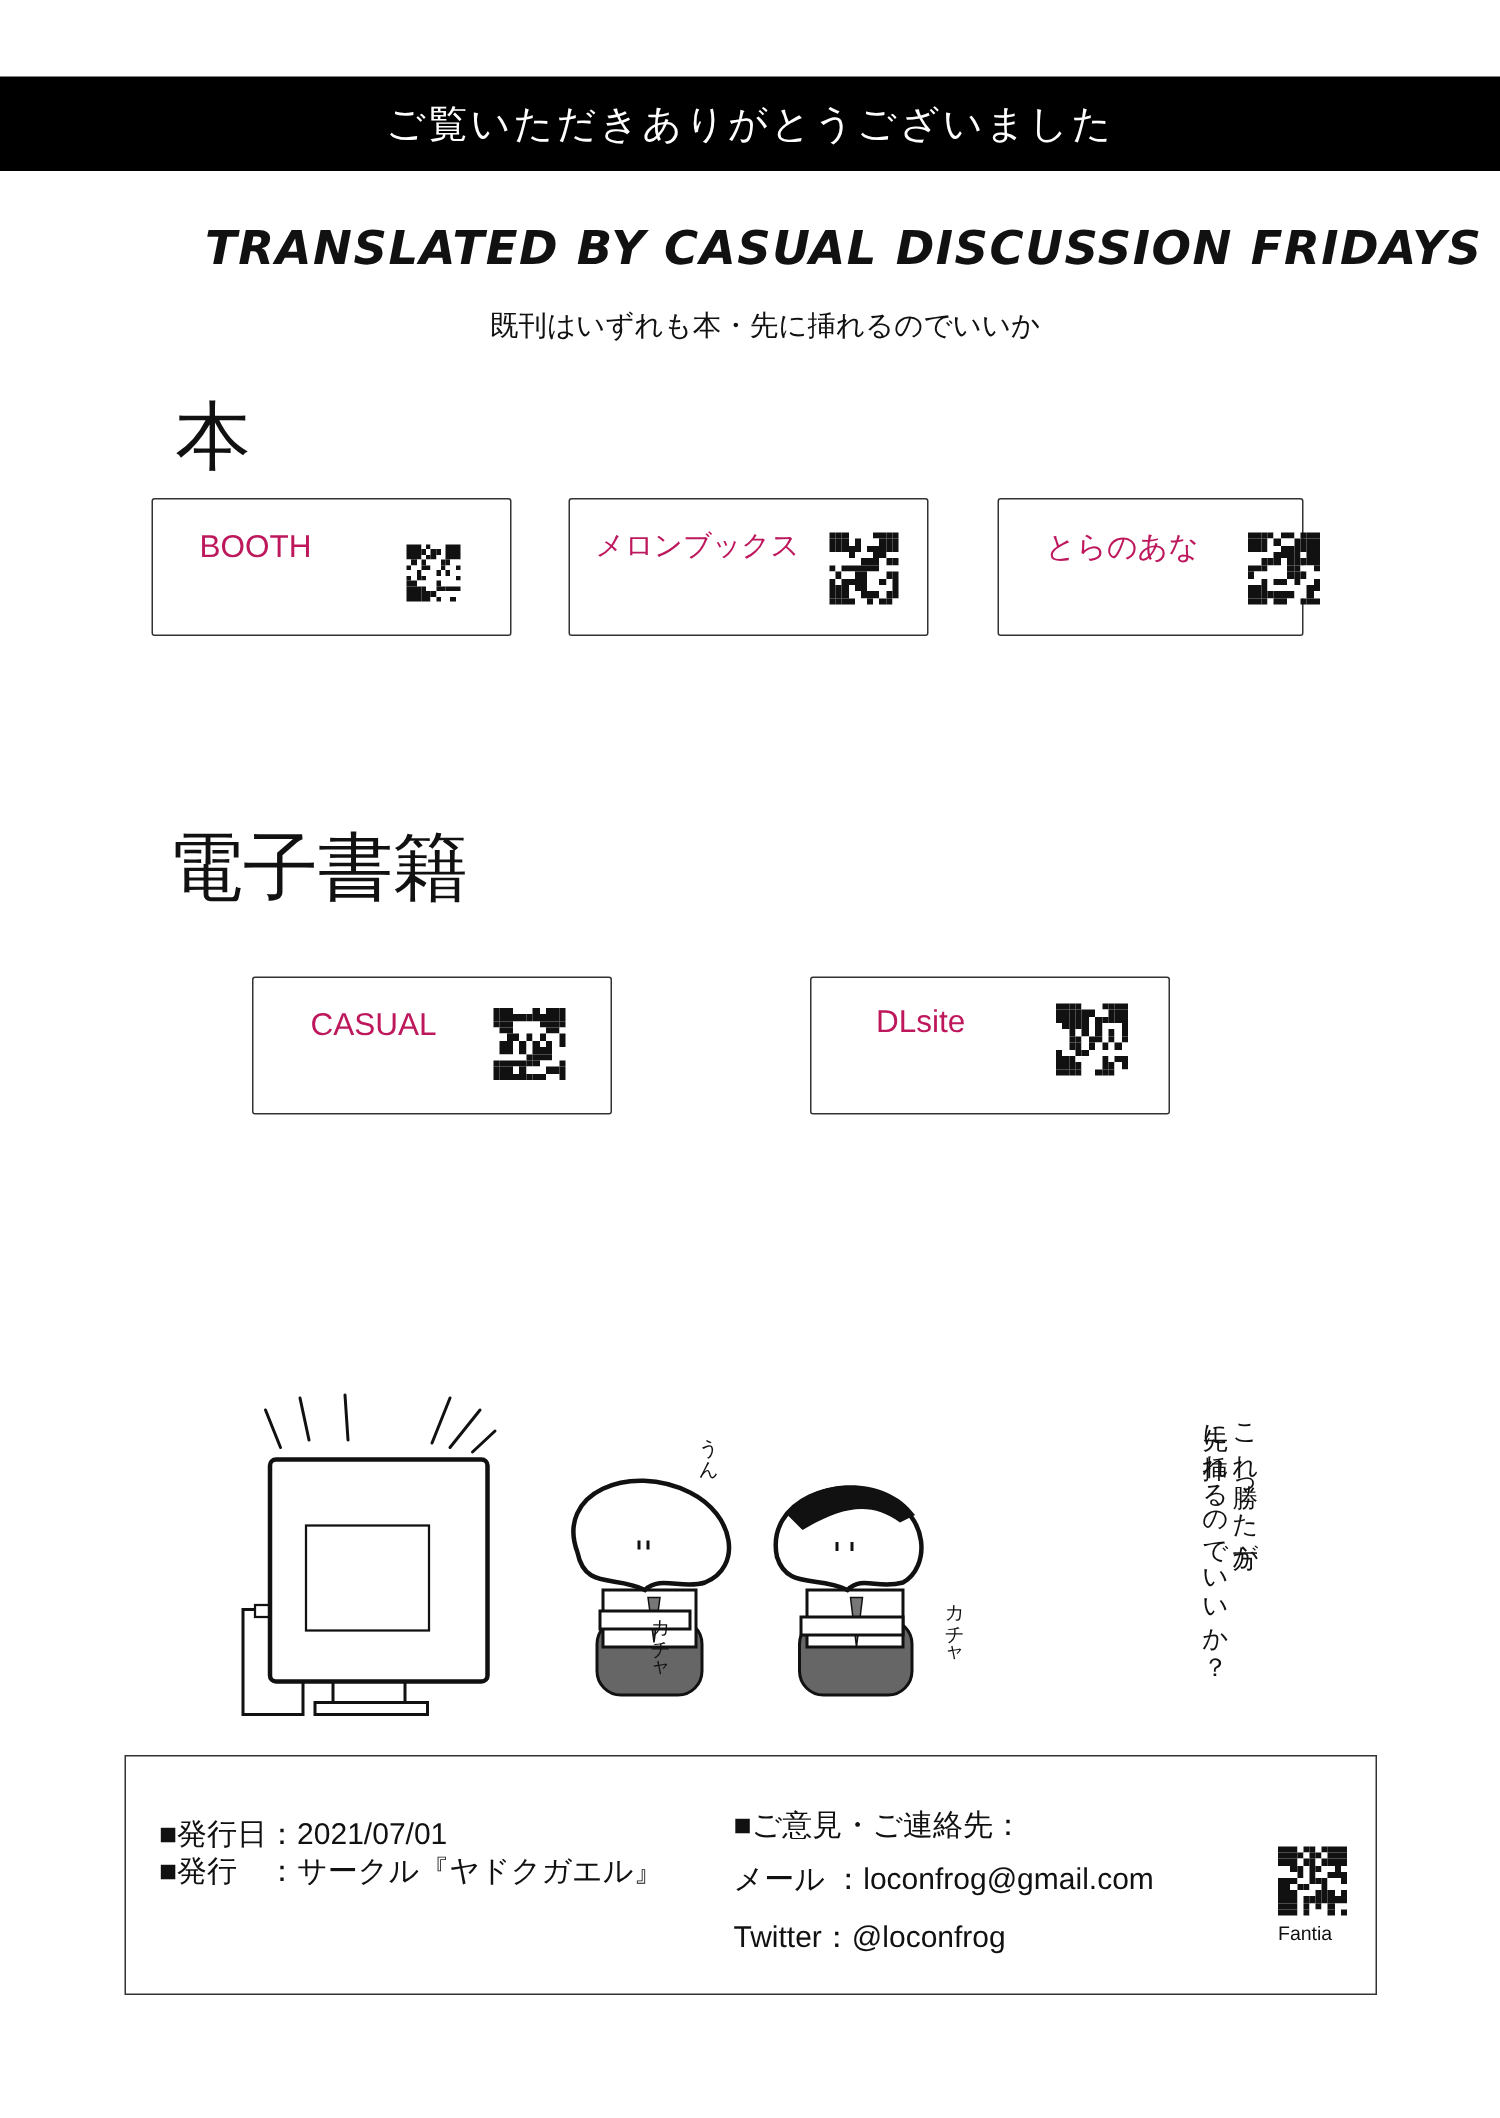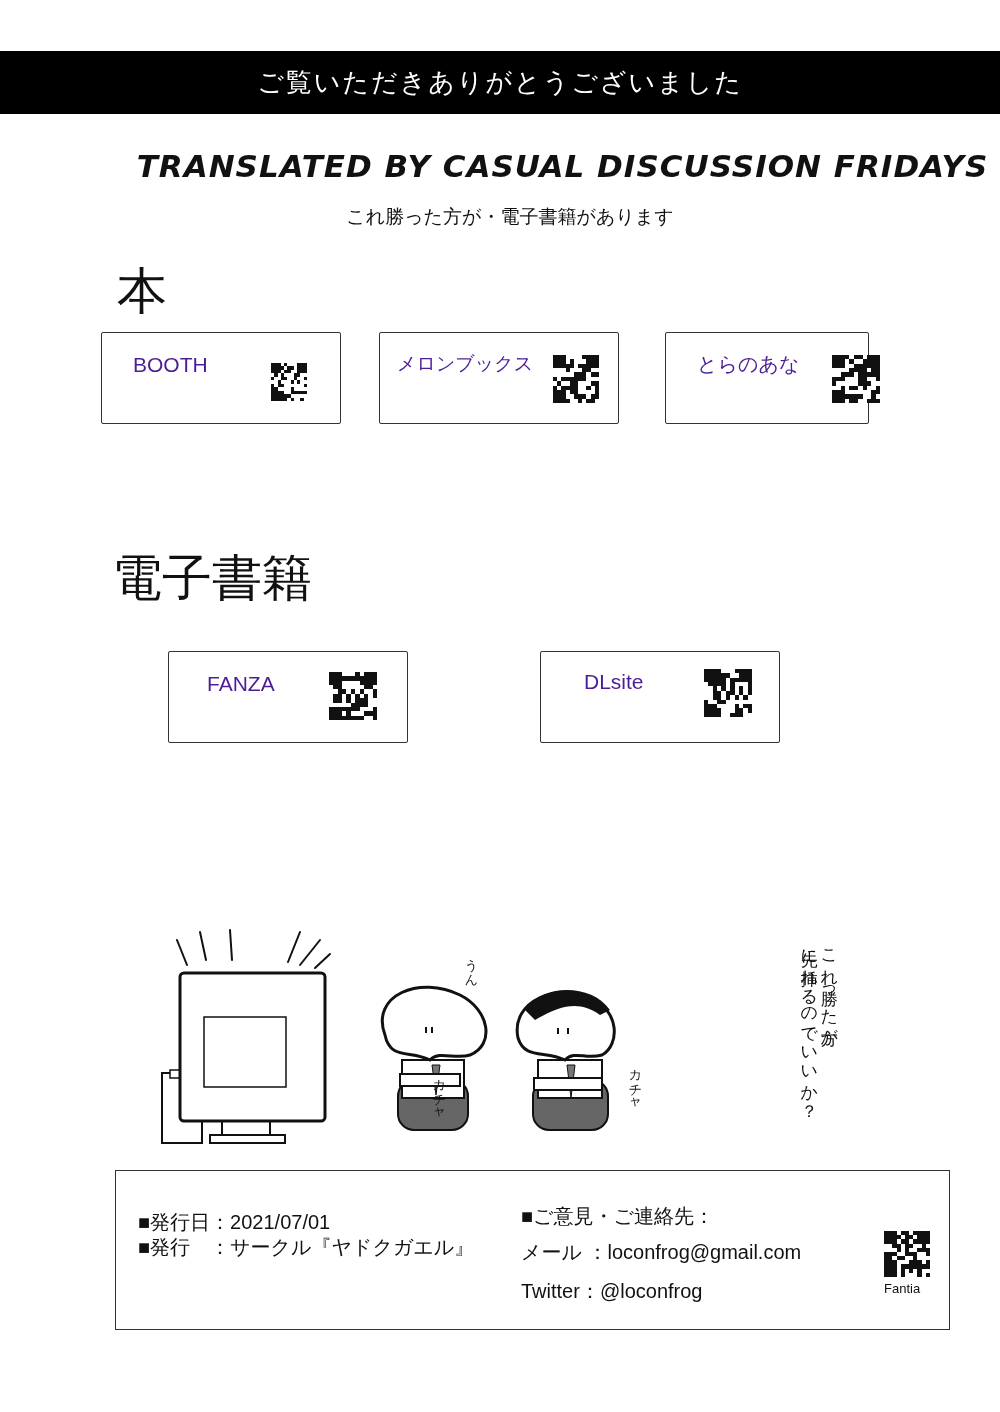--- a/index.html
+++ b/index.html
@@ -22,51 +22,51 @@
       font-size: 19px; padding-left: 20px; box-sizing: border-box;
     }
     .section-title {
       position: absolute; font-size: 50px; line-height: 1;
     }
     .store-box {
       position: absolute; border: 1.5px solid #333; border-radius: 2px; background: #fff;
       box-sizing: border-box;
     }
     .store-label {
-      position: absolute; font-family: "Liberation Sans", sans-serif; font-size: 21px; color: #4c1d95;
+      position: absolute; font-family: "Liberation Sans", sans-serif; font-size: 21px; color: #be185d;
     }
     .qr {
       position: absolute; width: 44px; height: 44px;
       display: grid; grid-template-columns: repeat(11, 1fr); grid-template-rows: repeat(11, 1fr);
     }
     .qr span { background: #fff; }
     .qr span.b { background: #111; }
     .info-box {
       position: absolute; left: 83px; top: 1170px; width: 835px; height: 160px;
-      border: 1.5px solid #333; box-sizing: border-box; background: #fff; margin-left: 32px;
+      border: 1.5px solid #333; box-sizing: border-box; background: #fff;
     }
     .info-line {
       position: absolute; font-family: "Liberation Sans", sans-serif; font-size: 20px; white-space: pre;
     }
     .illust { position: absolute; left: 140px; top: 920px; width: 720px; height: 240px; }
     .vtext {
       position: absolute; writing-mode: vertical-rl; font-size: 17px; line-height: 1.1;
       font-family: "DejaVu Sans", sans-serif; color: #111;
     }
     .sfx { position: absolute; writing-mode: vertical-rl; font-size: 13px; color: #111; }
   </style>
 </head>
 <body>
 
 <div class="banner">
   <span>ご覧いただきありがとうございました</span>
 </div>
 
 <div class="credit">TRANSLATED BY CASUAL DISCUSSION FRIDAYS</div>
-<div class="subtitle">これ勝った方が・電子書籍があります</div>
+<div class="subtitle">既刊はいずれも本・先に挿れるのでいいか</div>
 
 <div class="section-title" style="left:117px; top:266px;">本</div>
 
 <div class="store-box" style="left:101px; top:332px; width:240px; height:92px;">
   <div class="store-label" style="left:31px; top:20px;">BOOTH</div>
   <div class="qr" style="left:169px; top:30px; width:36px; height:38px;">
       <span class="b"></span>
       <span class="b"></span>
       <span class="b"></span>
       <span></span>
@@ -440,21 +440,21 @@
       <span></span>
       <span class="b"></span>
       <span class="b"></span>
       <span class="b"></span>
     </div>
 </div>
 
 <div class="section-title" style="left:112px; top:553px;">電子書籍</div>
 
 <div class="store-box" style="left:168px; top:651px; width:240px; height:92px;">
-  <div class="store-label" style="left:38px; top:20px;">FANZA</div>
+  <div class="store-label" style="left:38px; top:20px;">CASUAL</div>
   <div class="qr" style="left:160px; top:20px; width:48px; height:48px;">
       <span class="b"></span>
       <span class="b"></span>
       <span class="b"></span>
       <span></span>
       <span></span>
       <span></span>
       <span class="b"></span>
       <span></span>
       <span class="b"></span>

